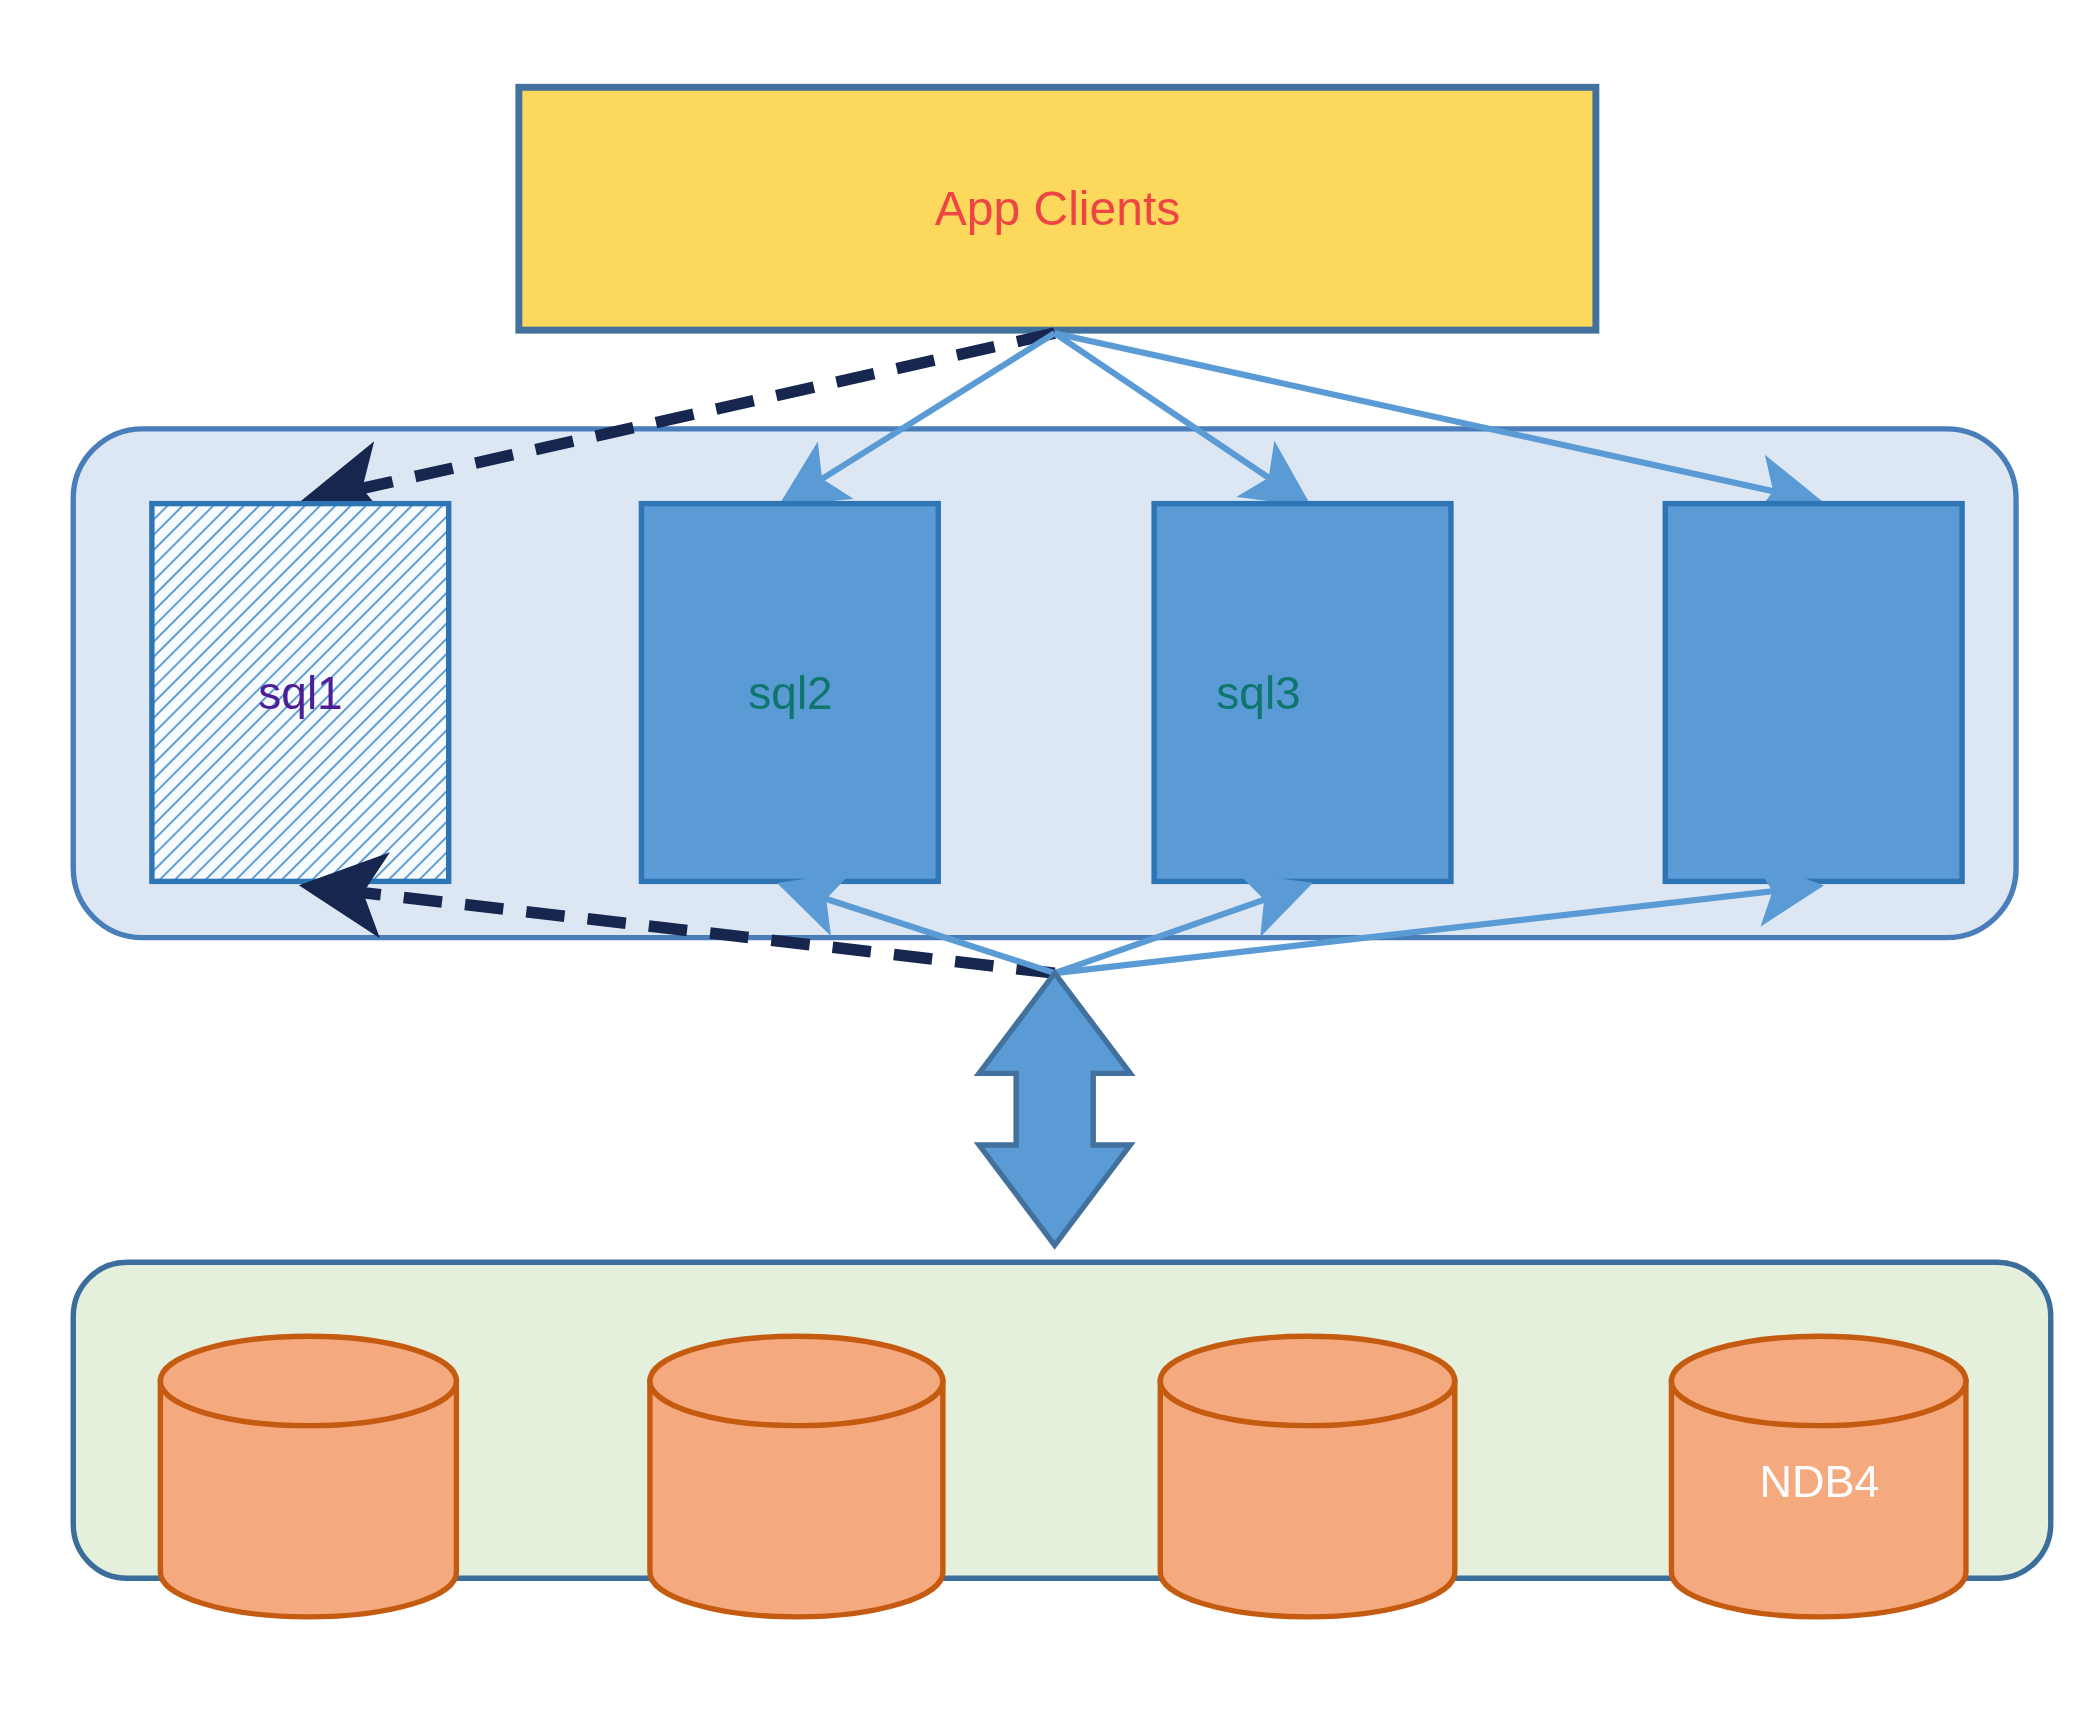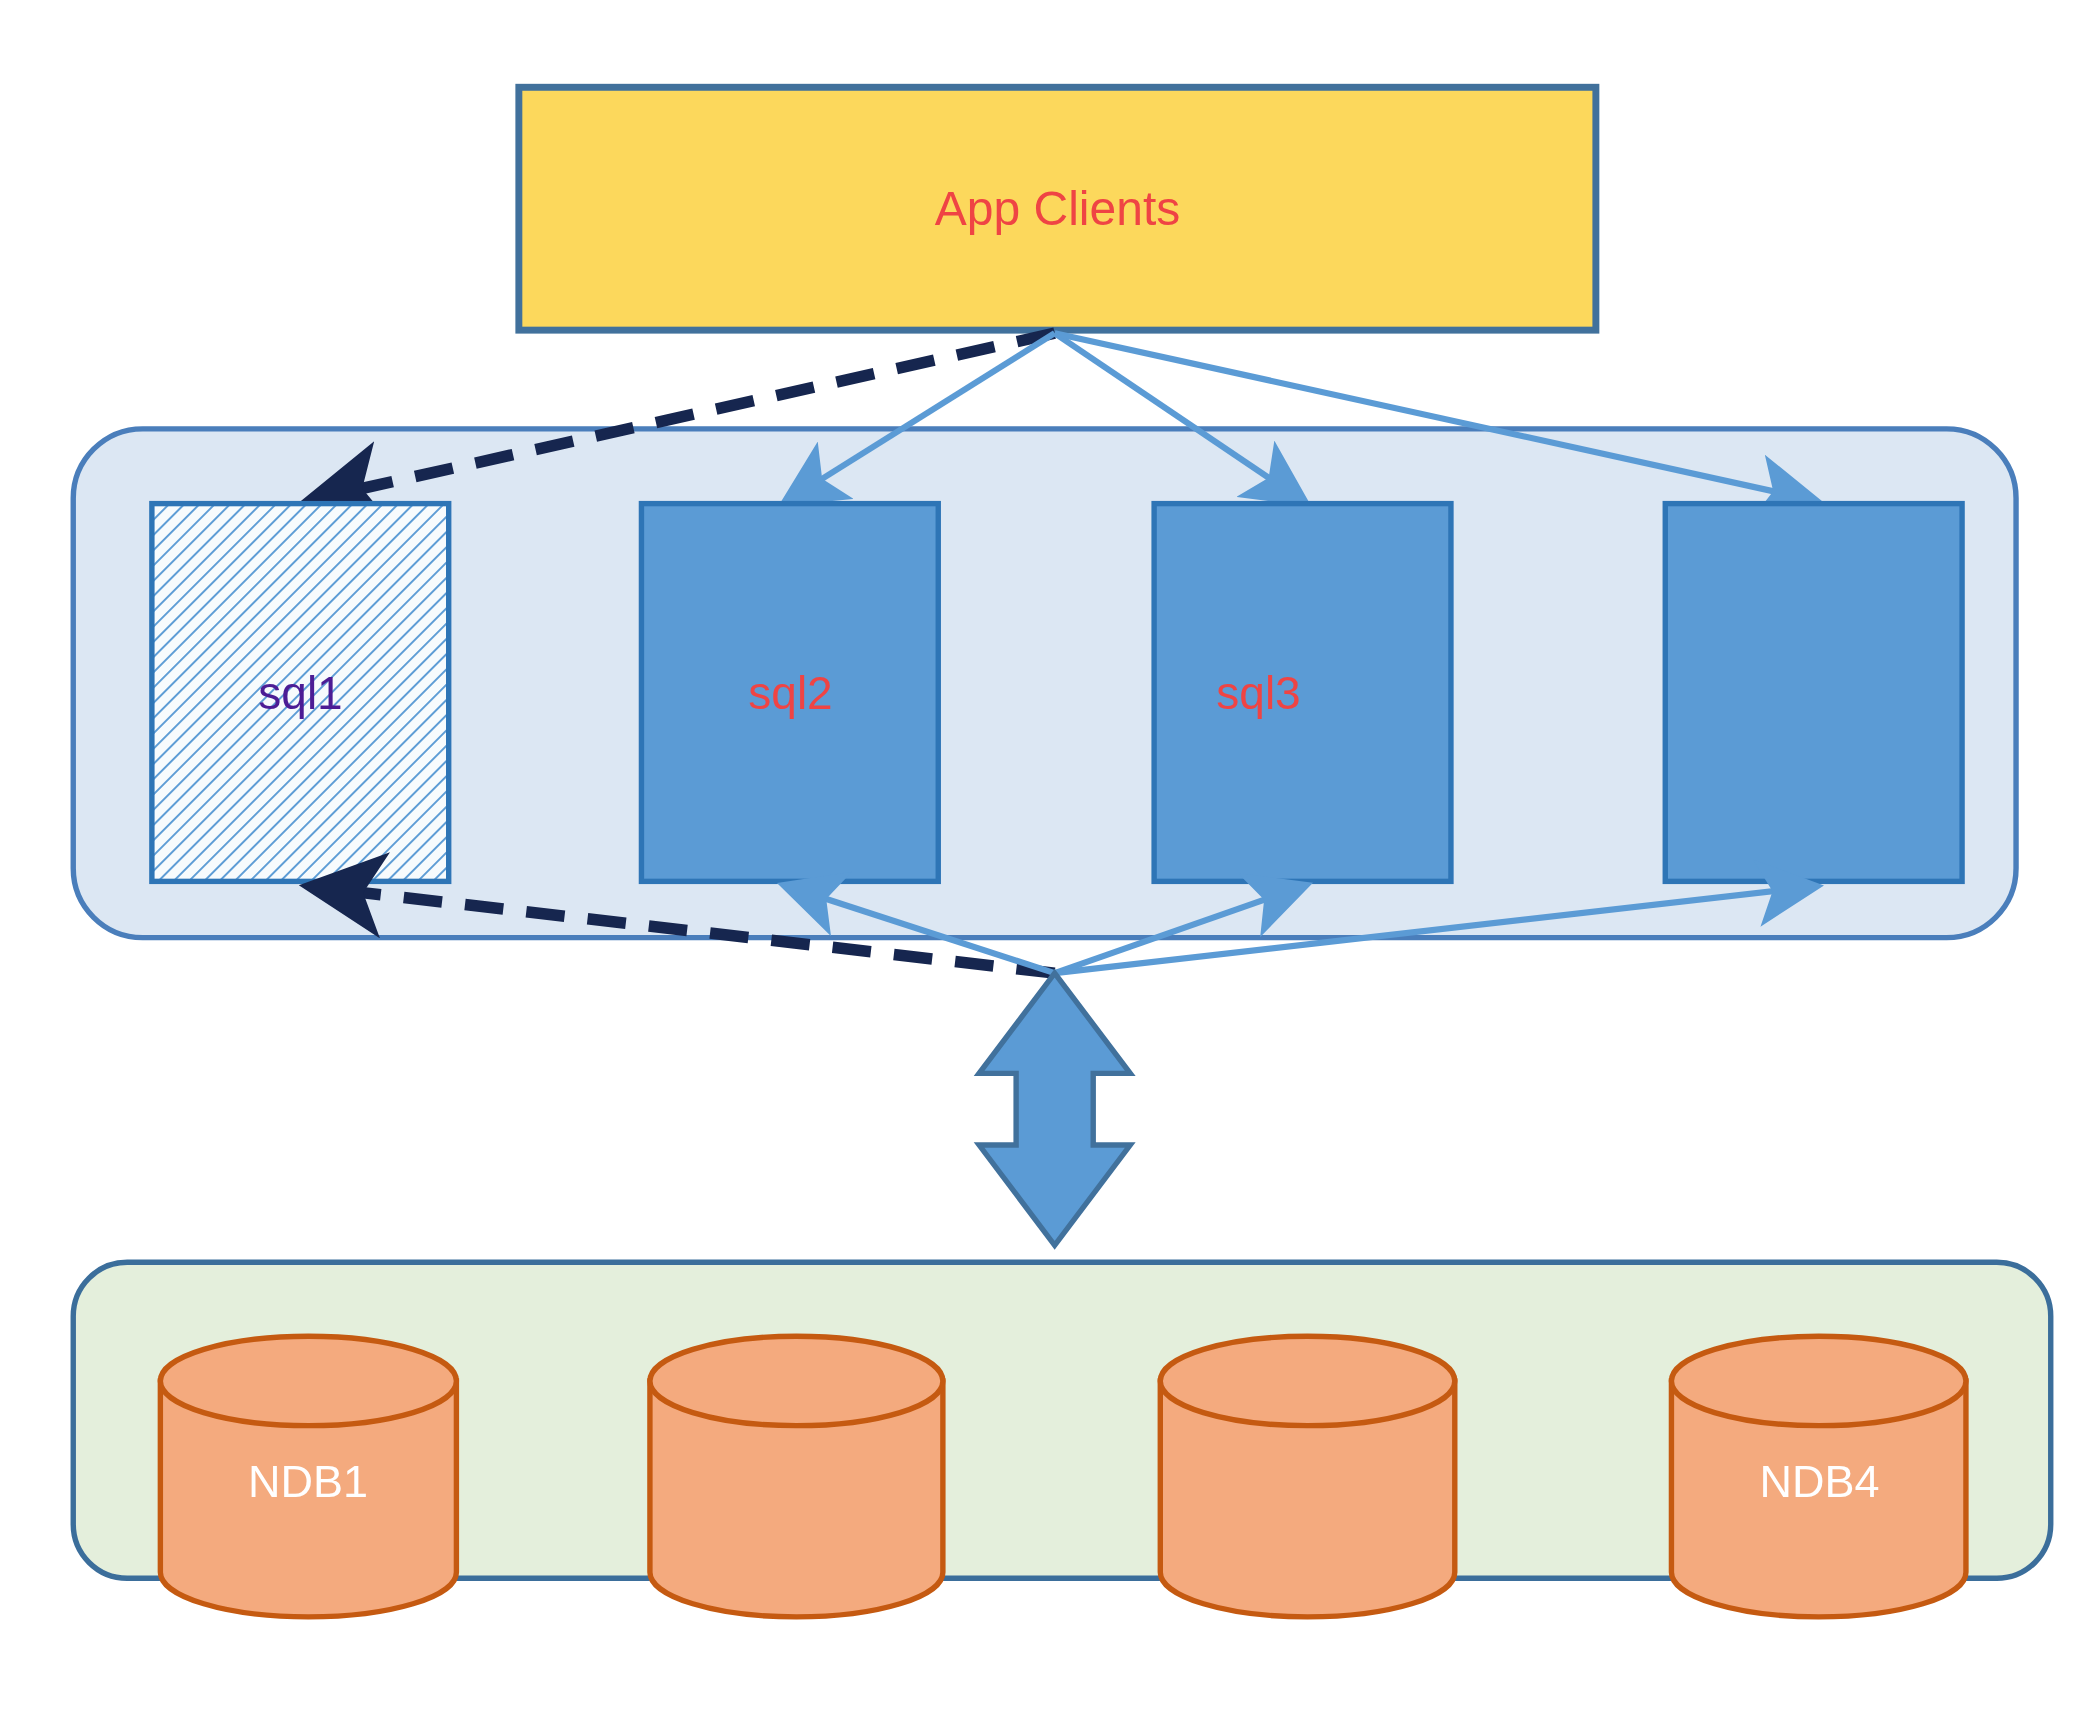--- a/index.html
+++ b/index.html
@@ -31,21 +31,21 @@
     justify-content: center;
     pointer-events: none;
     white-space: nowrap;
   }
   .label-app-clients {
     font-size: 48px;
     color: #ef4444;
   }
   .label-sql {
     font-size: 46px;
-    color: #ef4444;
+    color: #0f766e;
   }
   .label-sql-hatched {
     font-size: 46px;
     color: #4c1d95;
   }
   .label-ndb {
     font-size: 45px;
     color: #ffffff;
   }
 </style>
@@ -140,17 +140,16 @@
       <ellipse cx="2359" cy="1791" rx="191" ry="58" fill="#F4AA7E" stroke="#C55A11" stroke-width="7"></ellipse>
     </g>
   </svg>
 
   <div class="node-label label-app-clients" style="left:519px; top:87px; width:1077px; height:243px;">App Clients</div>
 
   <div class="node-label label-sql-hatched" style="left:152px; top:504px; width:297px; height:378px;">sql1</div>
   <div class="node-label label-sql" style="left:642px; top:504px; width:297px; height:378px;">sql2</div>
   <div class="node-label label-sql" style="left:1110px; top:504px; width:297px; height:378px;">sql3</div>
 
-  <div class="node-label label-ndb" style="left:160px; top:1435px; width:296px; height:93px;">NDB1</div>
   <div class="node-label label-ndb" style="left:1672px; top:1435px; width:295px; height:93px;">NDB4</div>
 
 </div>
 
 
 </body></html>

